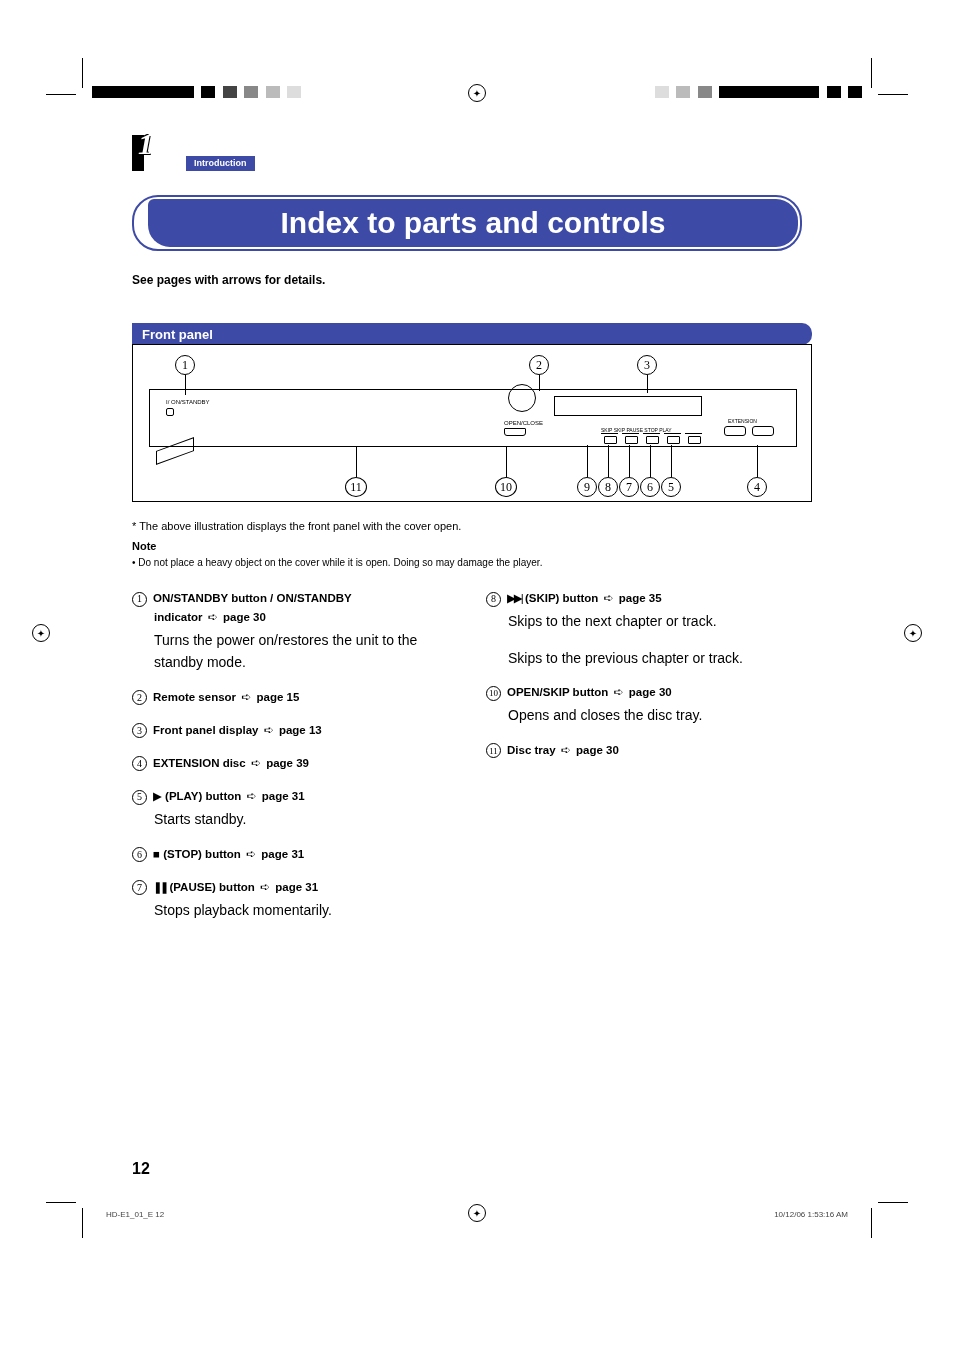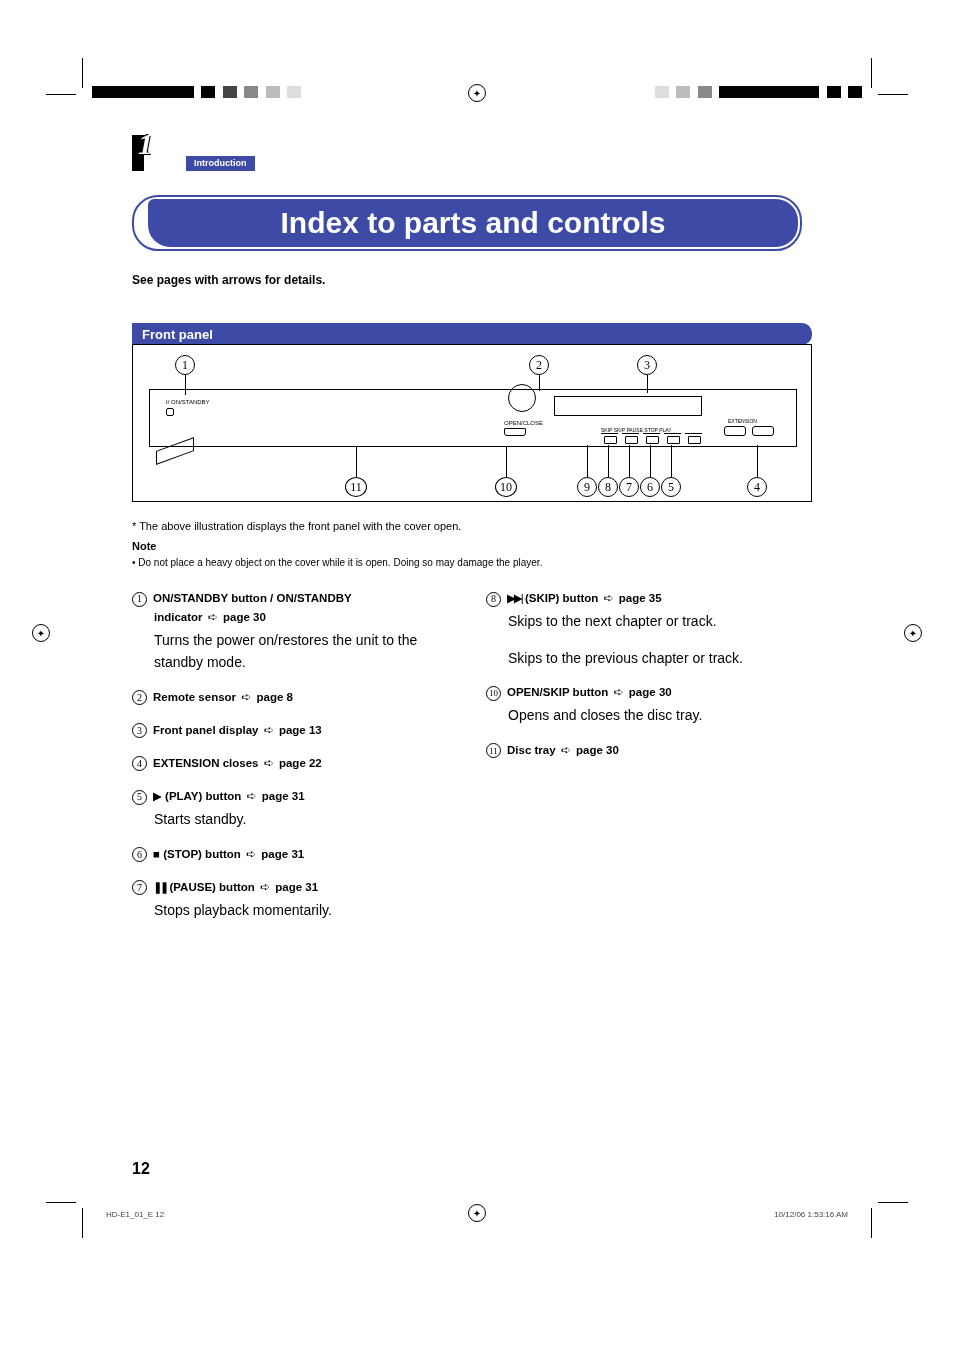--- a/index.html
+++ b/index.html
@@ -279,27 +279,27 @@
   </div>
 
   <div class="cols">
     <div class="col">
       <div class="item">
         <span class="head"><span class="circ">1</span><b><span>ON/STANDBY button / ON/STANDBY</span></b></span>
         <span class="head" style="margin-left:22px;"><b><span>indicator</span></b> <span class="arrow">➪</span> <b>page 30</b></span>
         <div class="desc">Turns the power on/restores the unit to the standby mode.</div>
       </div>
       <div class="item">
-        <span class="head"><span class="circ">2</span><b><span>Remote sensor</span></b> <span class="arrow">➪</span> <b>page 8</b></span>
+        <span class="head"><span class="circ">2</span><b><span>Remote sensor</span></b> <span class="arrow">➪</span> <b>page 15</b></span>
       </div>
       <div class="item">
         <span class="head"><span class="circ">3</span><b><span>Front panel display</span></b> <span class="arrow">➪</span> <b>page 13</b></span>
       </div>
       <div class="item">
-        <span class="head"><span class="circ">4</span><b><span>EXTENSION closes</span></b> <span class="arrow">➪</span> <b>page 22</b></span>
+        <span class="head"><span class="circ">4</span><b><span>EXTENSION disc</span></b> <span class="arrow">➪</span> <b>page 39</b></span>
       </div>
       <div class="item">
         <span class="head"><span class="circ">5</span><span class="sym">▶</span> <b><span>(PLAY) button</span></b> <span class="arrow">➪</span> <b>page 31</b></span>
         <div class="desc">Starts standby.</div>
       </div>
       <div class="item">
         <span class="head"><span class="circ">6</span><span class="sym">■</span><b><span> (STOP) button</span></b> <span class="arrow">➪</span> <b>page 31</b></span>
       </div>
       <div class="item">
         <span class="head"><span class="circ">7</span><span class="sym" style="letter-spacing:-3px;">❚❚</span><b><span> (PAUSE) button</span></b> <span class="arrow">➪</span> <b>page 31</b></span>

